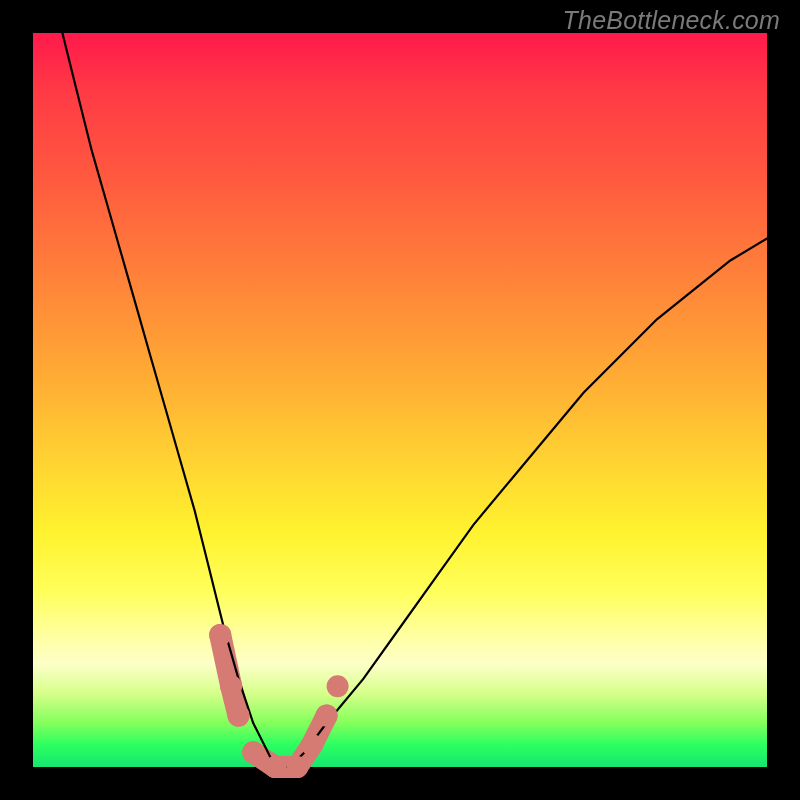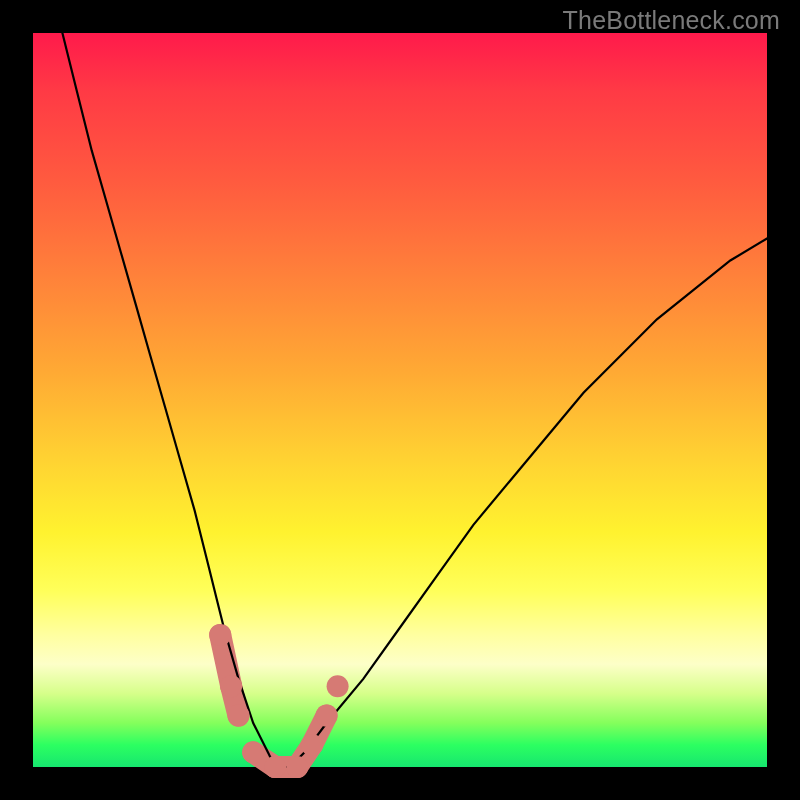--- a/index.html
+++ b/index.html
@@ -10,20 +10,21 @@
     overflow: hidden;
     background: #000;
   }
   .frame {
     position: absolute;
     top: 0;
     left: 0;
     width: 800px;
     height: 800px;
     background: #000;
+    font-style: italic;
   }
   .plot-area {
     position: absolute;
     top: 33px;
     left: 33px;
     width: 734px;
     height: 734px;
     
     background: linear-gradient(
       to bottom,

